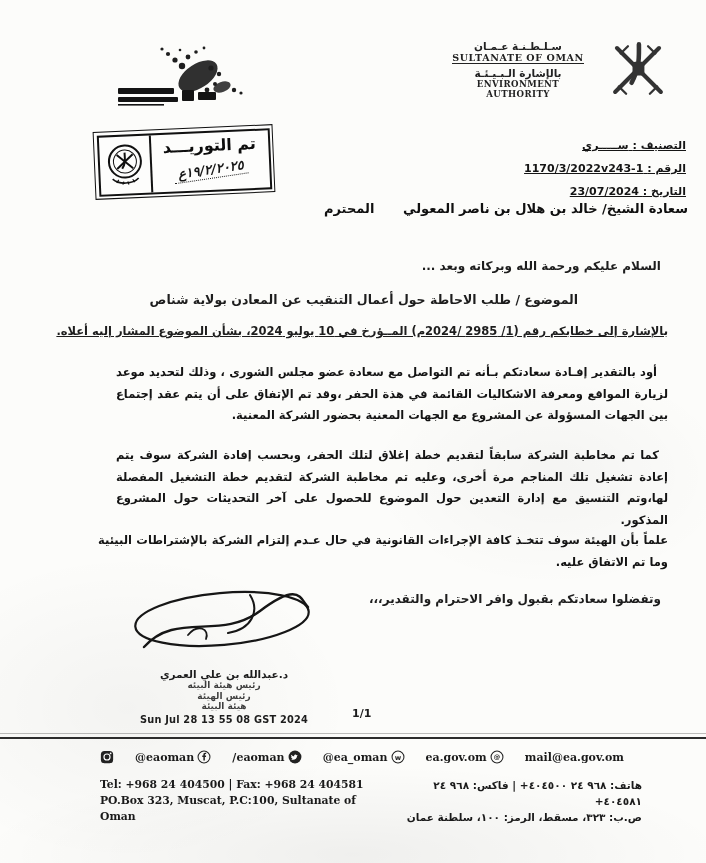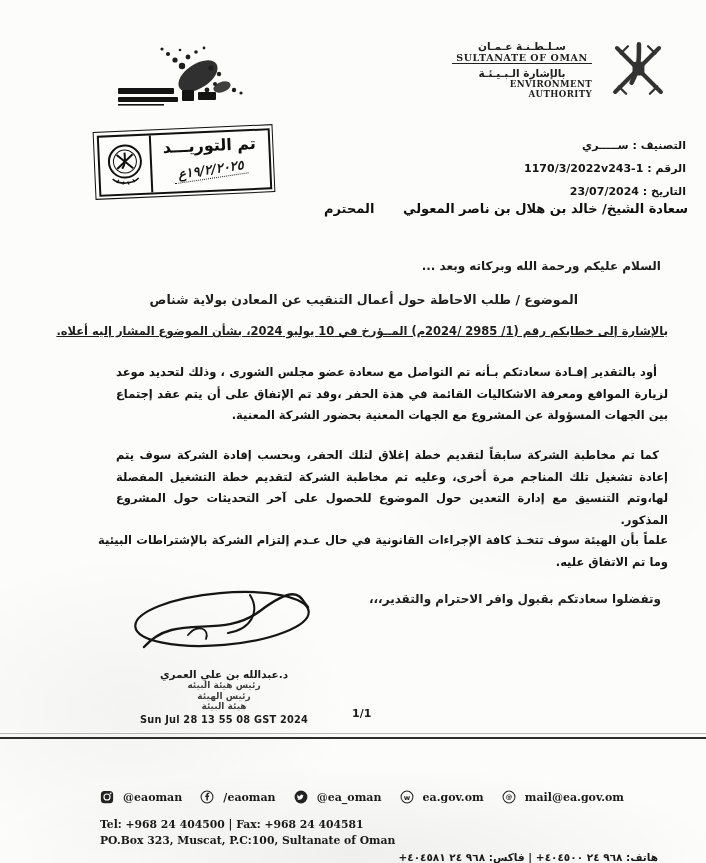--- a/index.html
+++ b/index.html
@@ -12,47 +12,47 @@
       radial-gradient(ellipse 260px 160px at 78% 55%, rgba(0,0,0,0.03), transparent 70%),
       radial-gradient(ellipse 500px 120px at 50% 99%, rgba(0,0,0,0.05), transparent 75%),
       #fcfcfa;
     position:relative;
     overflow:hidden;
   }
   .abs { position:absolute; }
 
   
   .logo-left { left:112px; top:40px; width:155px; height:78px; }
-  .logo-right { left:452px; top:40px; width:218px; display:flex; align-items:flex-start; gap:14px; }
+  .logo-right { left:452px; top:40px; width:218px; display:flex; align-items:flex-start; gap:22px; }
   .auth-text { width:146px; text-align:center; direction:rtl; }
   .auth-ar   { font-size:10.5px; font-weight:bold; letter-spacing:2px; color:#222; }
   .auth-en   { font-size:9.5px; font-weight:bold; letter-spacing:0.6px; color:#222;
                border-bottom:1.6px solid #222; padding-bottom:0; margin-bottom:3px;
                font-family:"DejaVu Serif", serif; }
   .auth-ar2  { font-size:10.5px; font-weight:bold; letter-spacing:3px; color:#222; }
   .auth-en2  { font-size:8.6px; font-weight:bold; letter-spacing:0.4px; color:#222;
-               font-family:"DejaVu Serif", serif;text-align:right; }
+               font-family:"DejaVu Serif", serif; }
   .emblem svg { display:block; }
 
   
   .stamp { left:94px; top:128px; width:180px; height:68px; transform:rotate(-2.5deg);
            border:1.6px solid #111; padding:2.5px; background:rgba(255,255,255,0.4); }
   .stamp-inner { border:2.2px solid #111; height:100%; display:flex; }
   .stamp-text { flex:1; text-align:center; padding-top:3px; overflow:visible; }
   .stamp-label { font-size:16px; font-weight:bold; color:#0d0d0d; }
   .stamp-date  { font-size:13px; font-weight:bold; font-style:italic;
                  font-family:"DejaVu Serif", serif; color:#161616;
                  transform:rotate(-6deg) translateY(4px); border-bottom:1.5px dotted #222;
                  display:inline-block; padding:0 4px 1px 4px; }
   .stamp-seal { width:52px; border-right:2px solid #111; display:flex;
                 align-items:center; justify-content:center; }
 
   
   .meta { right:20px; top:134px; width:250px; direction:rtl; text-align:right;
-          font-size:11px; font-weight:bold; line-height:23px; color:#151515; }
+          font-size:11px; font-weight:bold; line-height:23px; color:#151515;text-decoration:underline; }
   .ltr { direction:ltr; unicode-bidi:isolate; }
   .addressee { top:201px; right:18px; width:364px; direction:rtl;
                font-size:13px; font-weight:bold; color:#101010; }
   .addr-row1 { display:flex; justify-content:space-between; }
   .addr-title { margin-top:7px; letter-spacing:1px; }
   .salutation { top:259px; right:45px; direction:rtl; font-size:12px; font-weight:bold; }
   .subject    { top:292px; right:128px; direction:rtl; font-size:12.5px; font-weight:bold; }
   .reference  { top:324px; right:38px; direction:rtl; font-size:11.5px; font-weight:bold;text-decoration:underline; }
   .para { right:38px; left:116px; direction:rtl; text-align:justify;
           font-size:11.5px; font-weight:bold; line-height:21.5px; color:#141414; }
@@ -68,24 +68,24 @@
   .sig-title { font-size:9px; font-weight:bold; line-height:10.5px;
                filter:blur(0.55px); opacity:0.85; }
   .sig-time { font-size:9.8px; font-weight:bold; margin-top:2px; letter-spacing:0.2px; }
   .pagenum { left:352px; top:707px; font-size:11px; font-weight:bold; }
 
   
   .footer { left:0; right:0; top:733px; }
   .fdiv1 { height:1px; background:rgba(0,0,0,0.25); margin-bottom:3px; }
   .fdiv2 { height:2.4px; background:#2c2c2c; }
   .social-row { display:flex; justify-content:space-between; margin:11px 82px 0 100px; }
-  .social-item { display:flex; align-items:center; gap:9px;
-                 font-family:"DejaVu Serif", serif; font-weight:bold; font-size:11px; color:#1a1a1a;margin-top:40px; }
+  .social-item { display:flex; align-items:center; gap:21px;
+                 font-family:"DejaVu Serif", serif; font-weight:bold; font-size:11px; color:#1a1a1a; }
   .social-item svg { display:block; }
-  .contacts { display:flex; justify-content:space-between; margin:13px 48px 0 100px;flex-direction:column; }
+  .contacts { display:flex; justify-content:space-between; margin:13px 64px 0 100px; }
   .c-en { font-family:"DejaVu Serif", serif; font-weight:bold; font-size:10.8px;
           line-height:16px; color:#1a1a1a; }
   .c-ar { direction:rtl; text-align:right; font-size:10.5px; font-weight:bold;
           line-height:16px; color:#1a1a1a; }
 </style>
 </head>
 <body>
 
 <div class="abs logo-left">
   <span>

